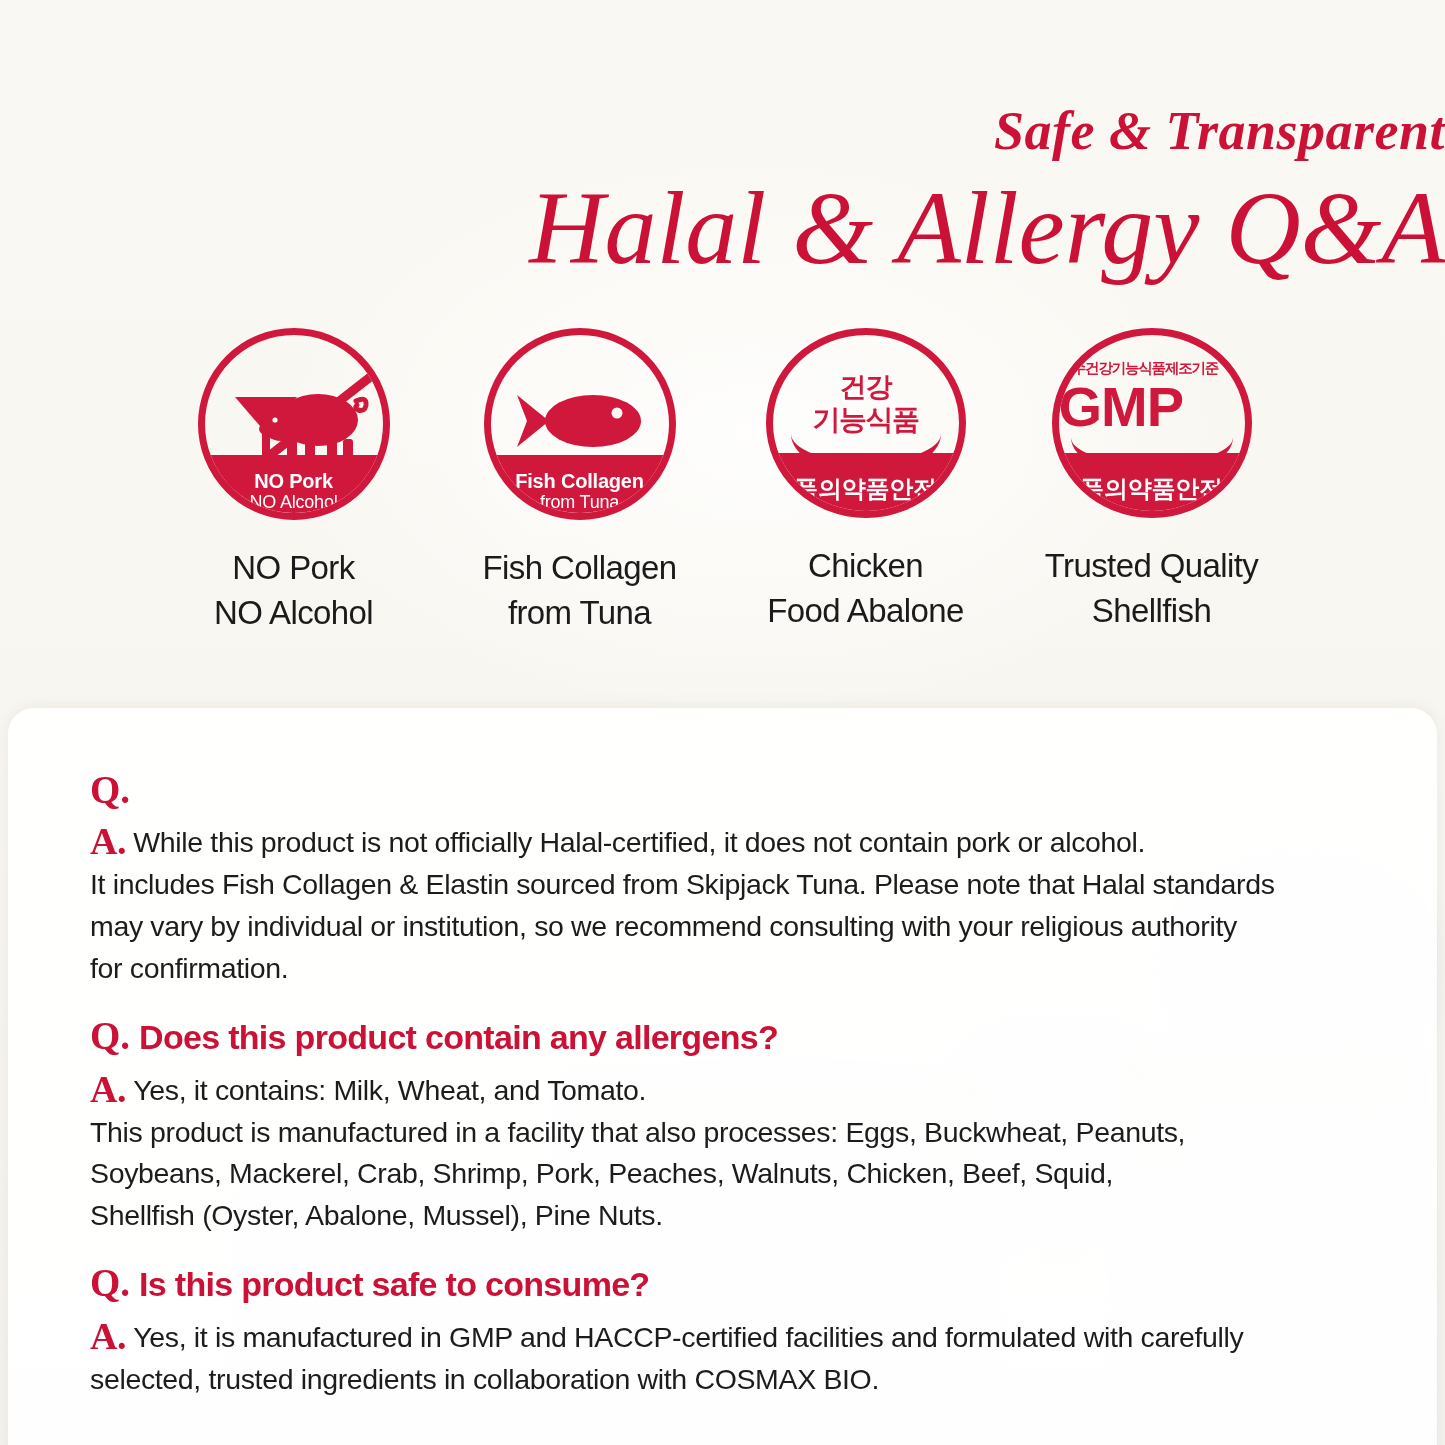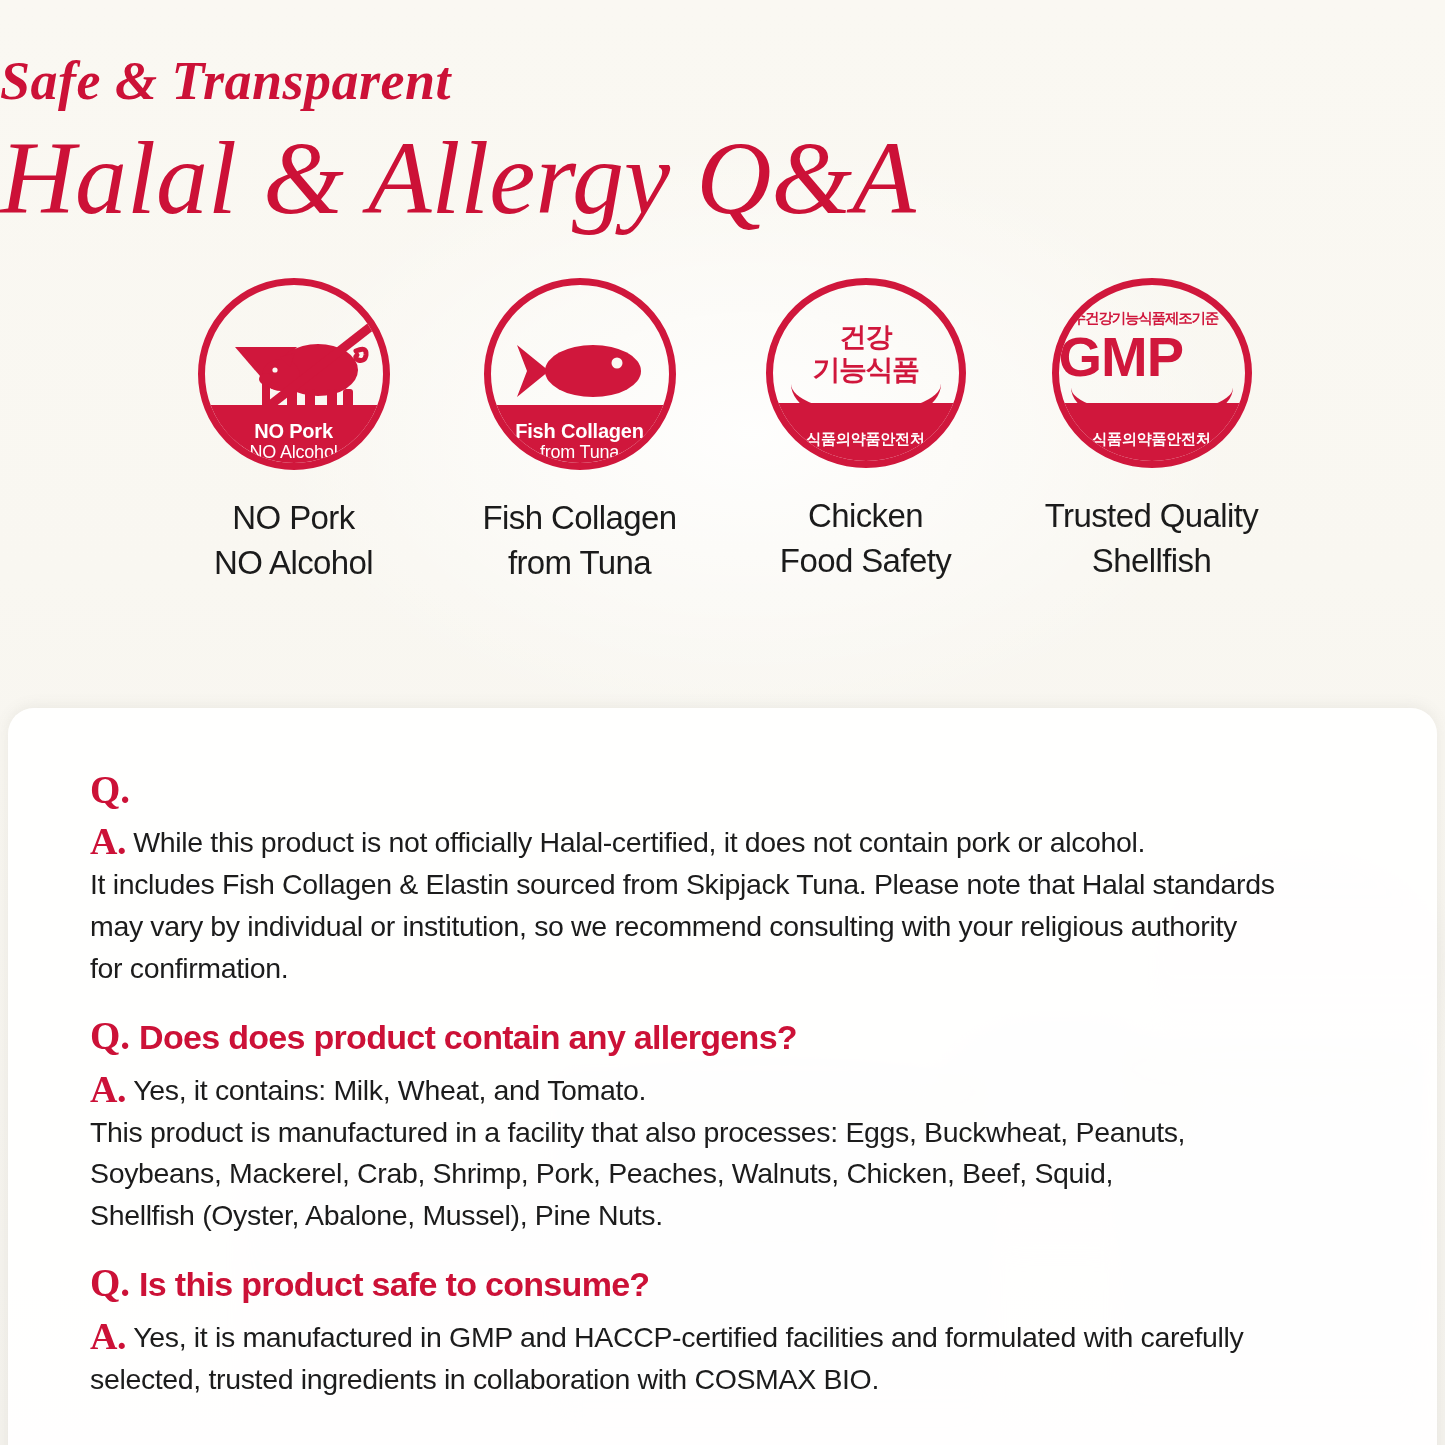--- a/index.html
+++ b/index.html
@@ -52,22 +52,22 @@
     filter: blur(2.5px);
   }
   .bg-photo .r1 { left: 575px; top: 1060px; width: 400px; height: 64px; }
   .bg-photo .r2 { left: 600px; top: 1240px; width: 355px; height: 46px; border-color: rgba(195,195,193,0.35); }
   .bg-photo .r3 { left: 1130px;top: 1045px; width: 290px; height: 48px; }
 
   
   .hero {
     position: relative;
     z-index: 2;
-    padding-top: 54px;
-    text-align: left;
+    padding-top: 104px;
+    text-align: right;
   }
 
   .kicker {
     font-family: "Liberation Serif", serif;
     font-style: italic;
     font-weight: bold;
     font-size: 54px;
     letter-spacing: .5px;
     color: #CC1137;
     line-height: 1;
@@ -134,21 +134,21 @@
     line-height: 1.12;
     letter-spacing: -.2px;
   }
   .mark .band .l2 {
     color: #fff;
     font-size: 18px;
     font-weight: normal;
     line-height: 1.15;
     letter-spacing: -.2px;
   }
-  .mark .band.single .l1 { font-size: 15px; }
+  .mark .band.single .l1 { font-size: 24px; }
 
   
   .m-art { position: absolute; inset: 0; }
   .slash {
     position: absolute;
     left: -12px;
     top: 88px;
     width: 225px;
     height: 9px;
     background: #D0173C;
@@ -350,21 +350,21 @@
           <div class="k1">건강</div>
           <div class="k2">기능식품</div>
         </div>
         <div class="swoosh"></div>
         <div class="band single">
           <div class="l1">식품의약품안전처</div>
         </div>
       </div>
       <div class="caption">
         <div>Chicken</div>
-        <div>Food Safety</div>
+        <div>Food Abalone</div>
       </div>
     </div>
 
     <div class="badge-col">
       <div class="mark ellipse">
         <div class="gmp">
           <div class="g1">우수건강기능식품제조기준</div>
           <div class="g2">GMP</div>
         </div>
         <div class="swoosh-gmp"></div>
@@ -390,21 +390,21 @@
         <span class="a-mark">A.</span><span class="a-body">While this product is not officially Halal-certified, it does not contain pork or alcohol.
 It includes Fish Collagen &amp; Elastin sourced from Skipjack Tuna. Please note that Halal standards
 may vary by individual or institution, so we recommend consulting with your religious authority
 for confirmation.</span>
       </div>
     </div>
 
     <div class="qa-block">
       <div class="q-line">
         <span class="q-mark">Q.</span>
-        <span class="q-text">Does does product contain any allergens?</span>
+        <span class="q-text">Does this product contain any allergens?</span>
       </div>
       <div class="a-line">
         <span class="a-mark">A.</span><span class="a-body">Yes, it contains: Milk, Wheat, and Tomato.
 This product is manufactured in a facility that also processes: Eggs, Buckwheat, Peanuts,
 Soybeans, Mackerel, Crab, Shrimp, Pork, Peaches, Walnuts, Chicken, Beef, Squid,
 Shellfish (Oyster, Abalone, Mussel), Pine Nuts.</span>
       </div>
     </div>
 
     <div class="qa-block">

